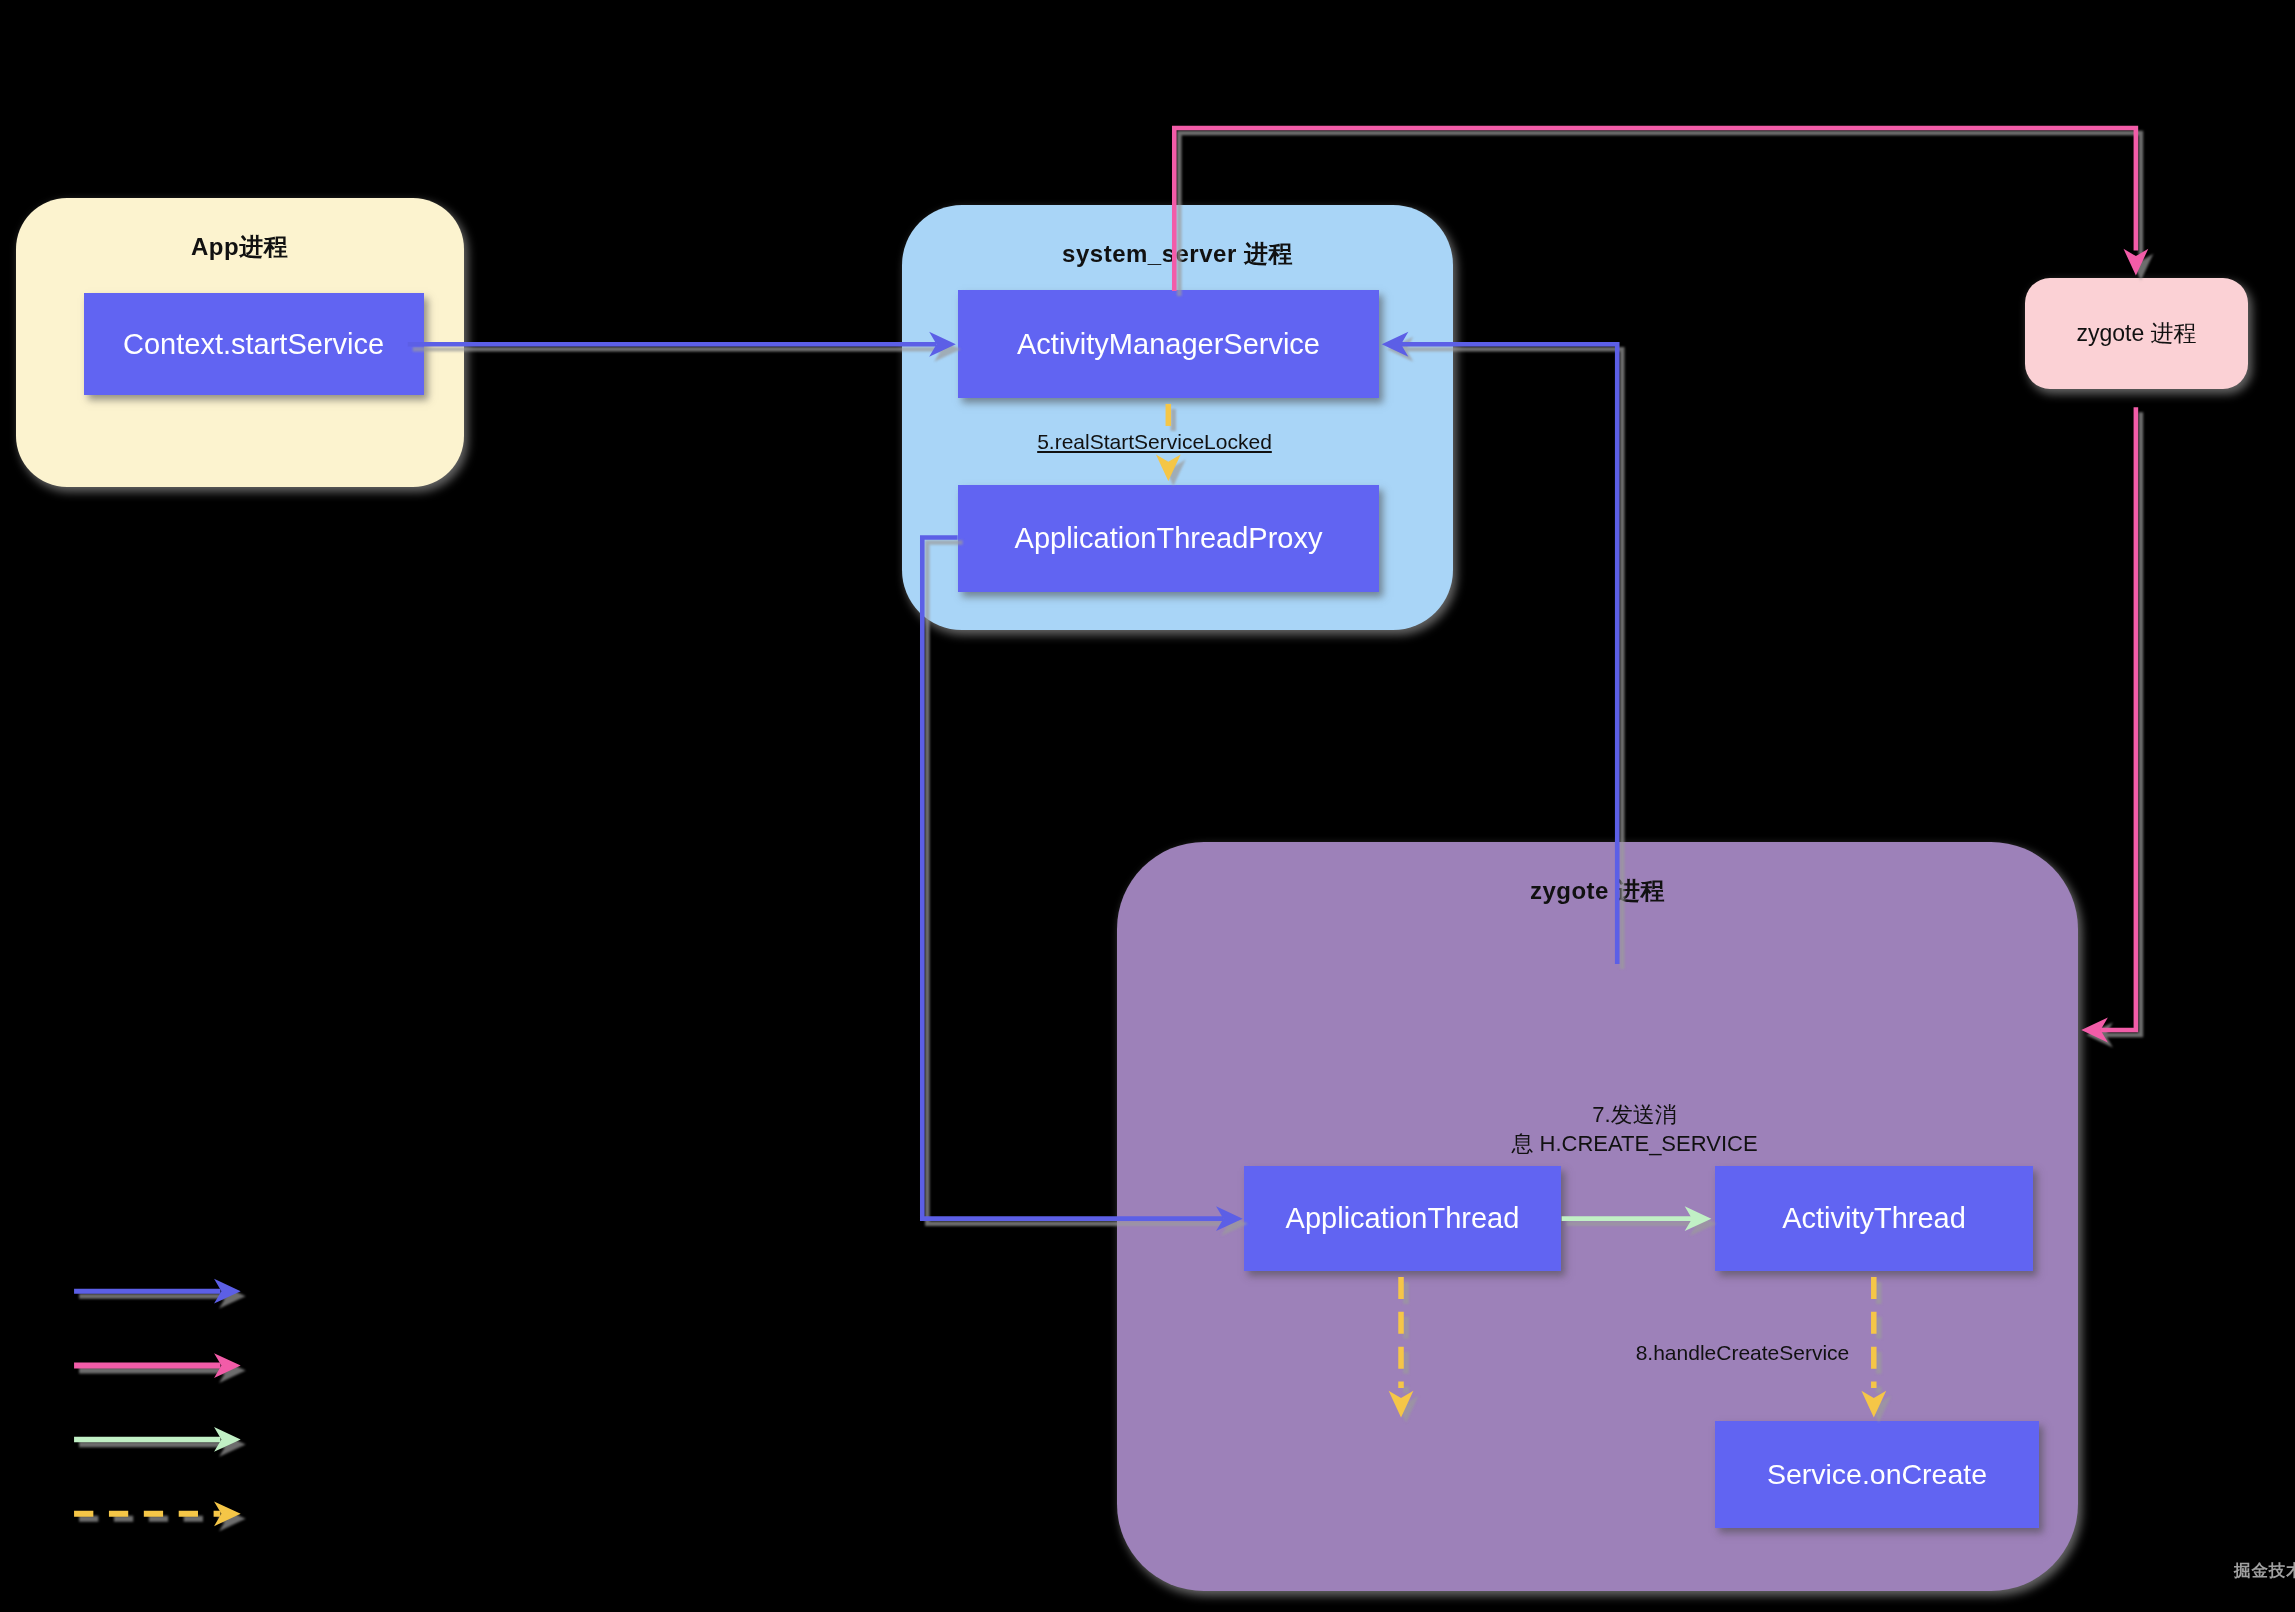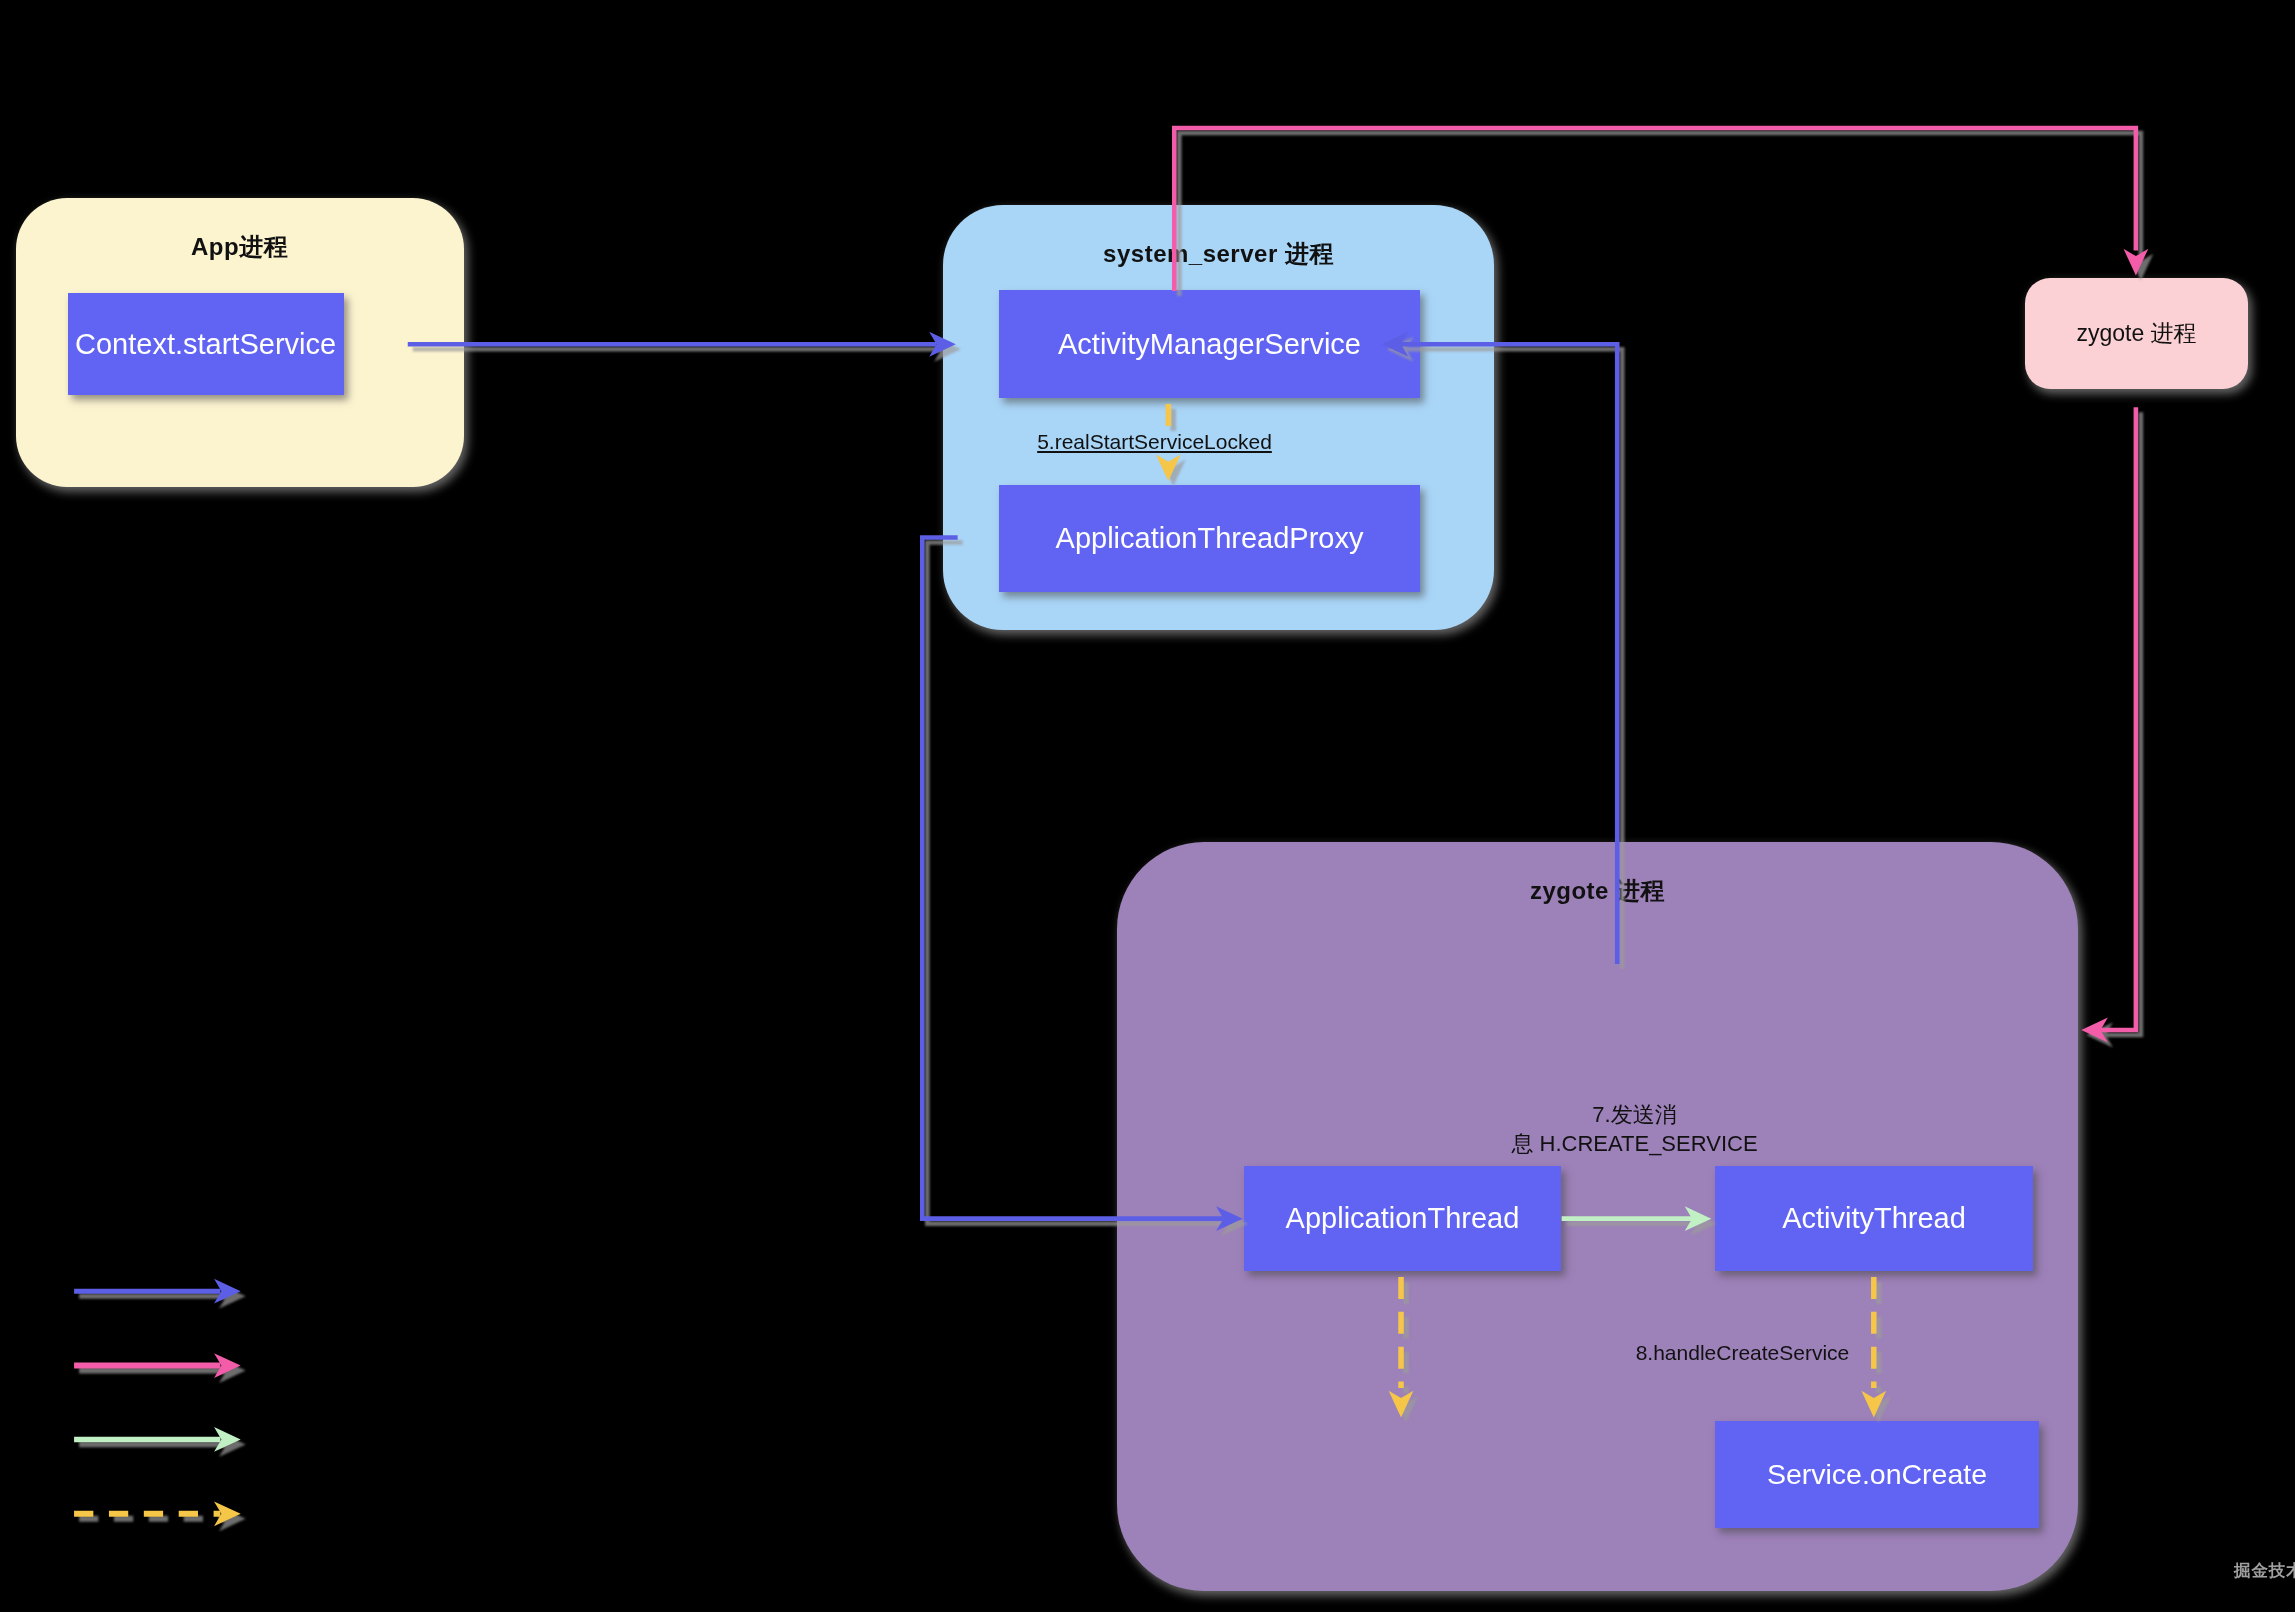--- a/index.html
+++ b/index.html
@@ -22,38 +22,38 @@
   html,body{background:var(--background);}
   body{
     width:2422px;height:1612px;position:relative;overflow:hidden;
     font-family:"Liberation Sans","DejaVu Sans",sans-serif;
   }
   .stage{position:absolute;left:0;top:0;width:2422px;height:1612px;}
 
   
   .proc{position:absolute;box-shadow:3.7px 4.6px 10px rgba(200,200,200,0.5);}
   .proc-app{left:15.6px;top:198px;width:448px;height:289px;border-radius:51px;background:var(--app-fill);}
-  .proc-system{left:902px;top:205px;width:551px;height:425px;border-radius:60px;background:var(--system-server-fill);margin-left:41px;}
+  .proc-system{left:902px;top:205px;width:551px;height:425px;border-radius:60px;background:var(--system-server-fill);}
   .proc-zygote{left:2025px;top:278px;width:223px;height:111px;border-radius:25px;background:var(--zygote-fill);
     display:flex;align-items:center;justify-content:center;}
   .proc-service{left:1117px;top:842px;width:961px;height:749px;border-radius:87px;background:var(--service-fill);}
   .proc-title{
     position:absolute;top:33px;left:0;width:100%;text-align:center;
     font-size:24px;font-weight:bold;color:var(--title-text);letter-spacing:0.5px;
   }
   .zygote-label{font-size:23px;color:var(--title-text);}
 
   
   .node{
     position:absolute;background:var(--node-fill);
     display:flex;align-items:center;justify-content:center;
     box-shadow:3.7px 4.6px 7.3px rgba(70,70,70,0.55);
   }
   .node-label{font-size:29px;color:var(--node-text);white-space:nowrap;}
-  .node-ctx{left:52px;top:95px;width:276px;height:102px;}
+  .node-ctx{left:68px;top:95px;width:340px;height:102px;}
   .node-ams{left:56px;top:85px;width:421px;height:108px;}
   .node-atp{left:56px;top:280px;width:421px;height:107px;}
   .node-amp{left:131px;top:122px;width:738px;height:103px;}
   .node-appthread{left:127px;top:324px;width:317px;height:105px;}
   .node-actthread{left:598px;top:324px;width:318px;height:105px;}
   .node-apponcreate{left:127px;top:579px;width:317px;height:107px;}
   .node-svconcreate{left:598px;top:579px;width:324px;height:107px;}
   .node-apponcreate .node-label,.node-svconcreate .node-label{font-size:28.5px;}
 
   

